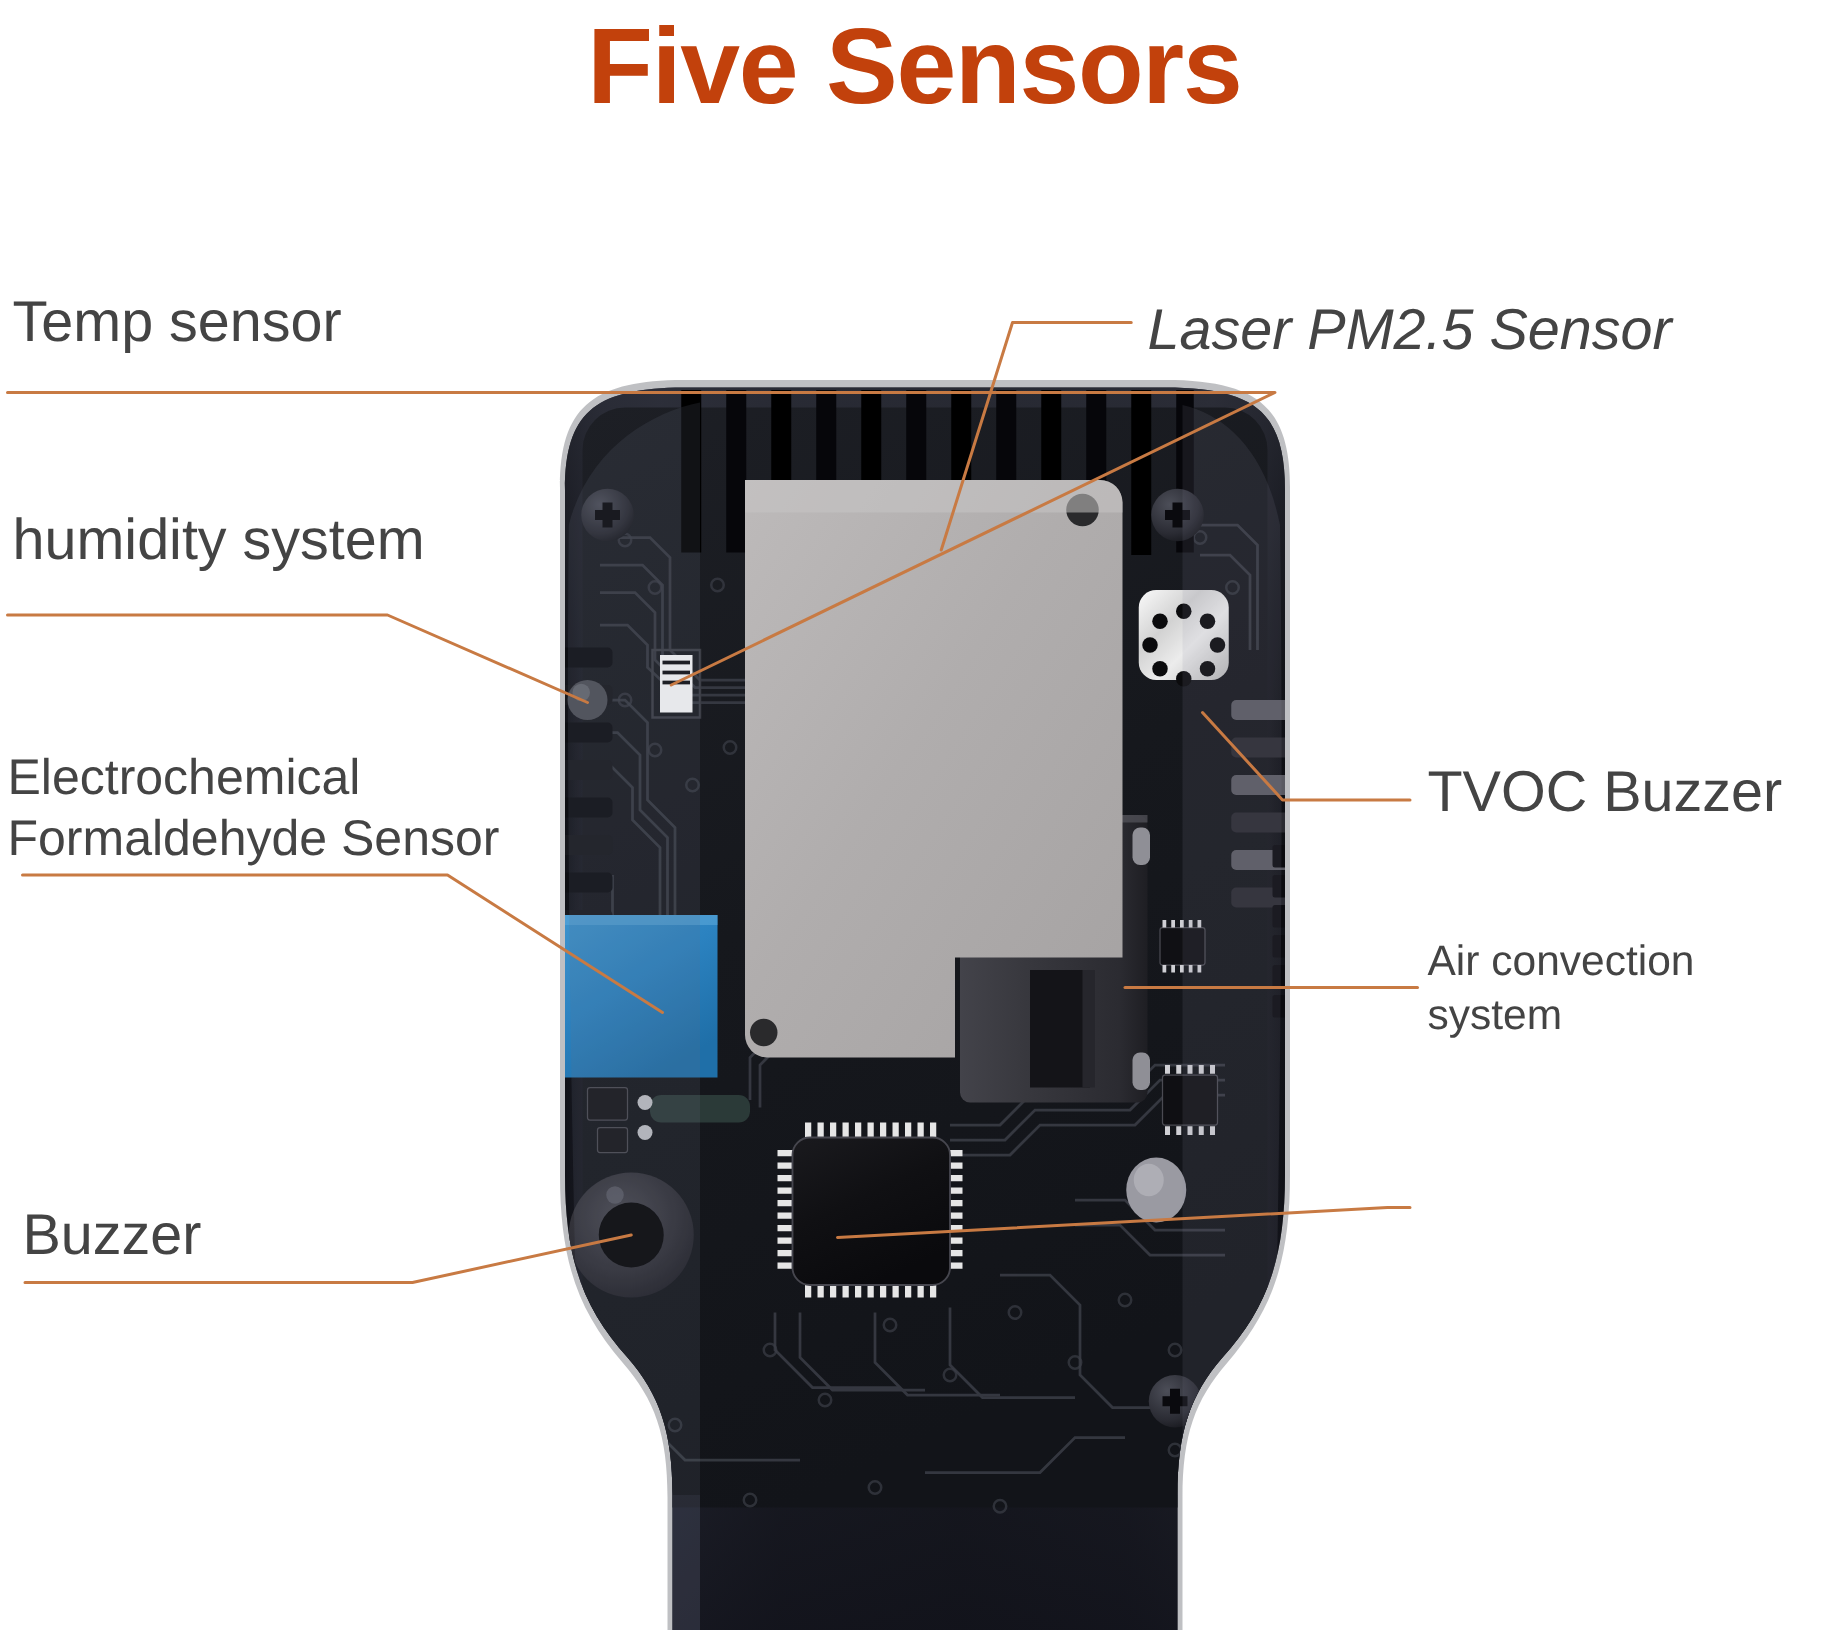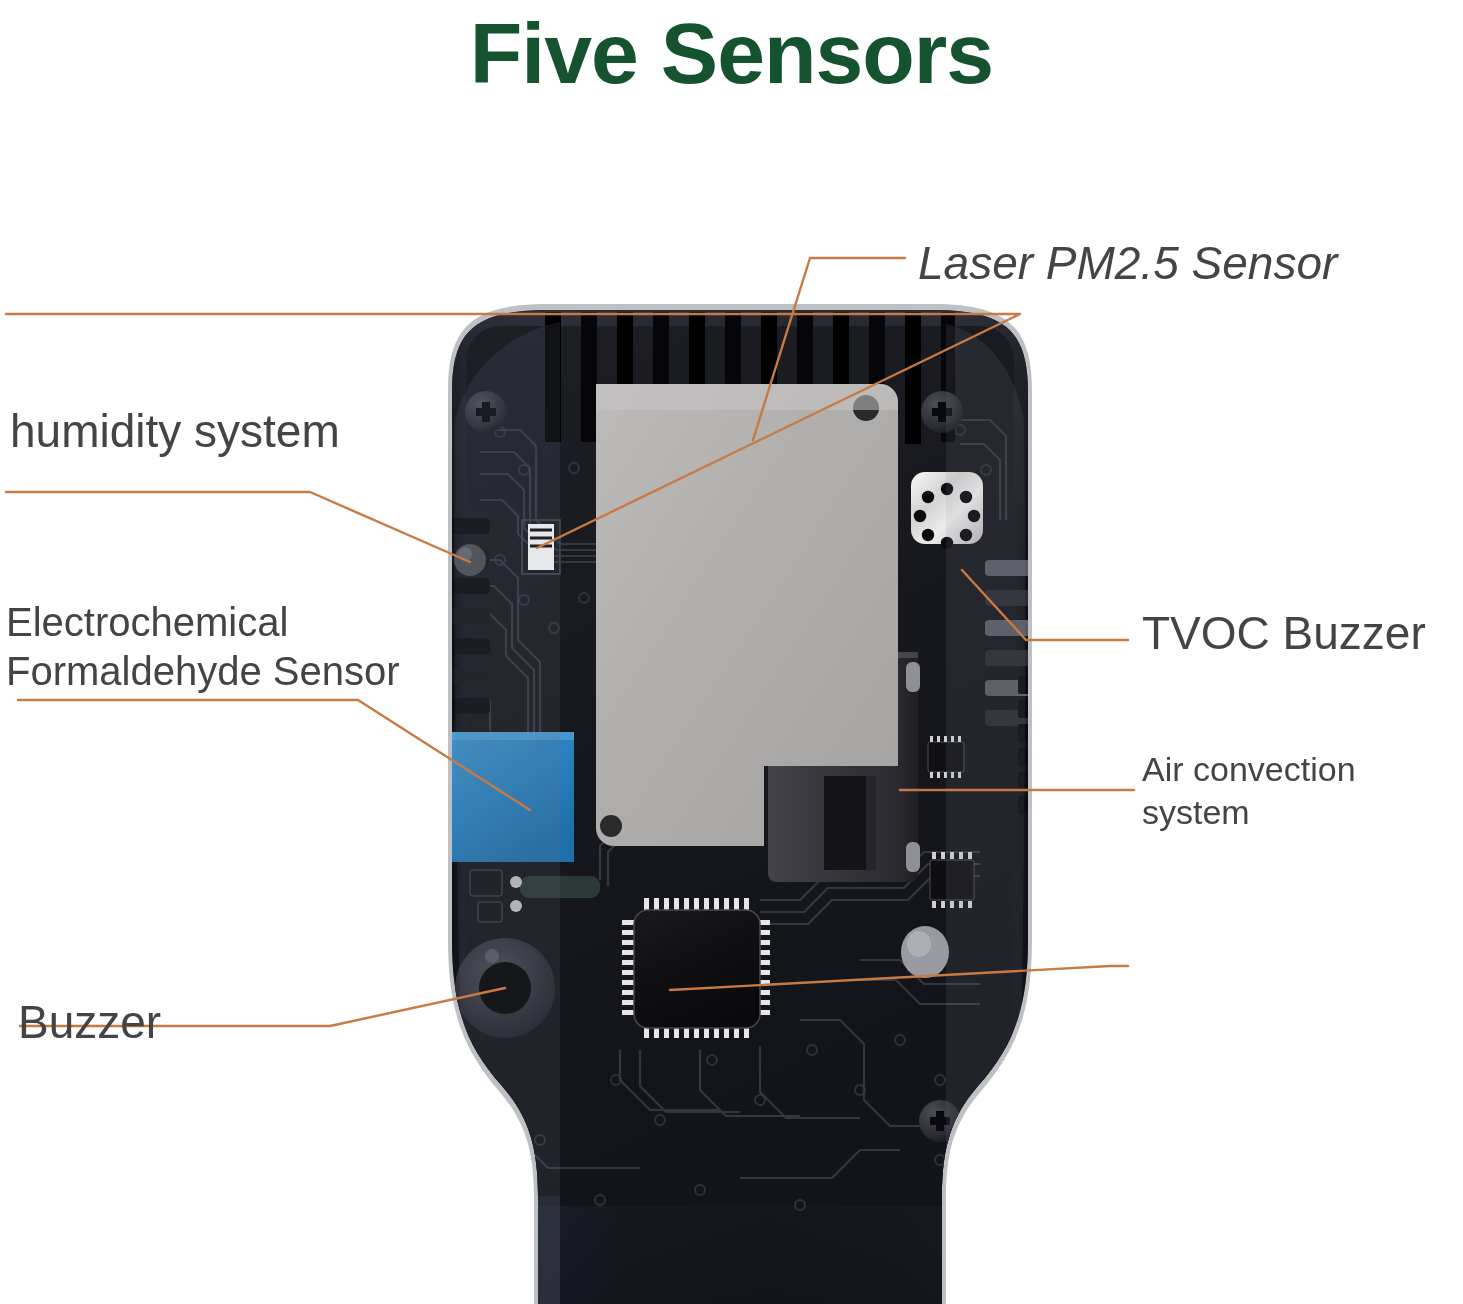--- a/index.html
+++ b/index.html
@@ -16,21 +16,21 @@
   }
 
   
   #title {
     position:absolute;
     left:0; top:4px; width:1463px;
     text-align:center;
     font-size:86px;
     font-weight:bold;
     letter-spacing:-1px;
-    color:#14532d;
+    color:#c2410c;
     font-family:"Liberation Sans", sans-serif;
   }
 
   
   .label {
     position:absolute;
     color:#444444;
     font-family:"Liberation Sans", sans-serif;
     font-weight:400;
     line-height:1.12;
@@ -472,27 +472,28 @@
       <polyline points="6,492 310,492 470,562"></polyline>
       <polyline points="18,700 358,700 530,810"></polyline>
       <polyline points="20,1026 330,1026 505,988"></polyline>
       <polyline points="905,258 810,258 753,440"></polyline>
       <polyline points="1128,640 1026,640 962,570"></polyline>
       <polyline points="1134,790 1010,790 900,790"></polyline>
       <polyline points="1128,966 1110,966 670,990"></polyline>
     </g>
   </svg>
 
+  <div class="label" style="left:10px; top:232px; font-size:46px;">Temp sensor</div>
 
   <div class="label" style="left:10px; top:406px; font-size:46px;">humidity system</div>
 
   <div class="label" style="left:6px; top:598px; font-size:40px; line-height:1.22;">Electrochemical
 Formaldehyde Sensor</div>
 
-  <div class="label" style="left:18px; top:962px; font-size:46px;margin-top:35px;">Buzzer</div>
+  <div class="label" style="left:18px; top:962px; font-size:46px;">Buzzer</div>
 
   <div class="label" style="left:918px; top:238px; font-size:46px;font-style:italic;">Laser PM2.5 Sensor</div>
 
   <div class="label" style="left:1142px; top:608px; font-size:46px;">TVOC Buzzer</div>
 
   <div class="label" style="left:1142px; top:748px; font-size:34px; line-height:1.25;">Air convection
 system</div>
 
 
 </div>

